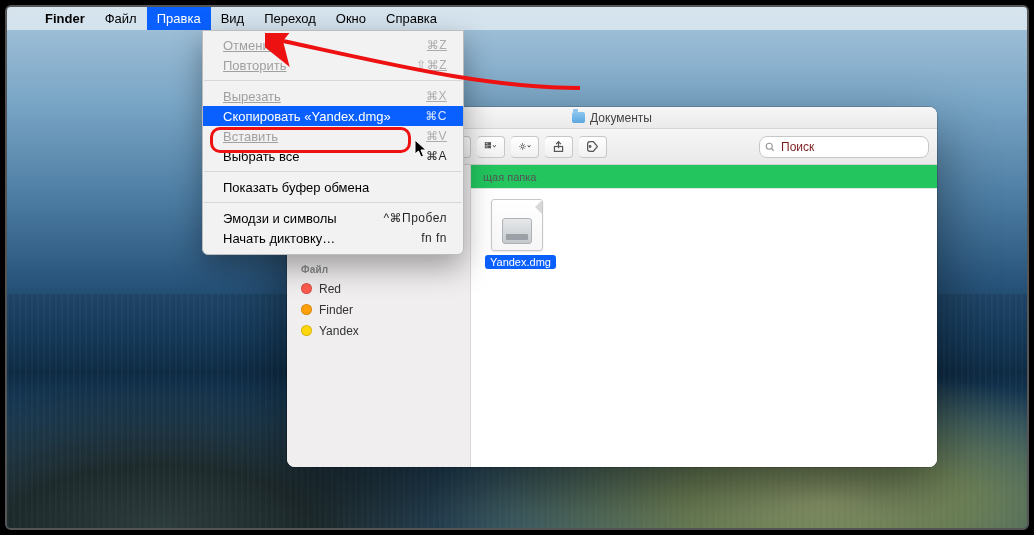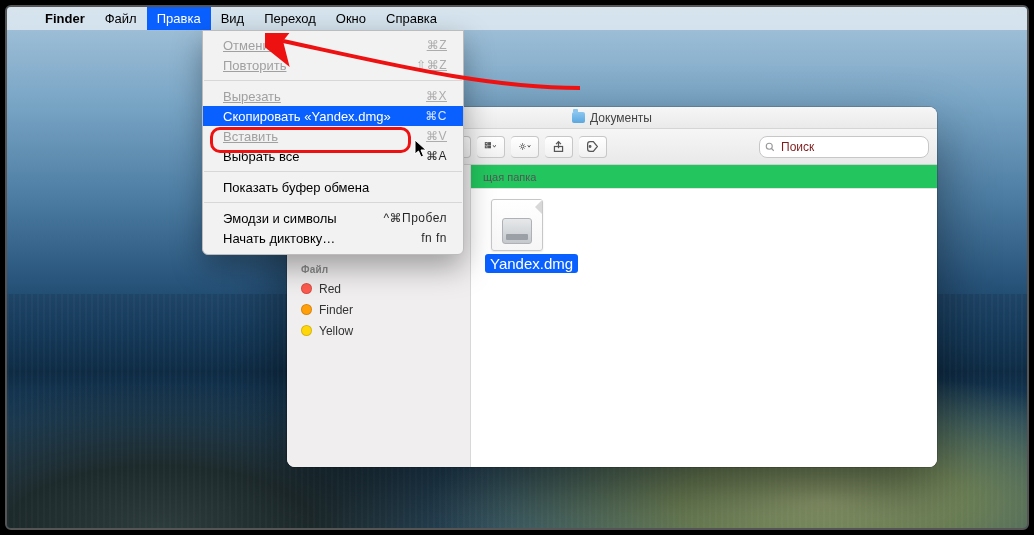--- a/index.html
+++ b/index.html
@@ -162,21 +162,21 @@
     width:52px;height:52px;margin:0 auto 3px auto;position:relative;
     background:linear-gradient(#fff,#f6f6f6);border:1px solid #c7c7c7;border-radius:3px;
     box-shadow:0 1px 2px rgba(0,0,0,.1);
   }
   .file .thumb::before{content:"";position:absolute;top:0;right:0;width:14px;height:14px;
     background:linear-gradient(135deg,#fff 48%, #d8d8d8 52%);clip-path:polygon(100% 0,100% 100%,0 0);}
   .file .thumb .disk{position:absolute;bottom:6px;left:50%;transform:translateX(-50%);width:30px;height:26px;
     background:linear-gradient(#e6e8ea,#c5c9cc);border-radius:3px;border:1px solid #aeb2b6;}
   .file .thumb .disk::after{content:"";position:absolute;bottom:3px;left:3px;right:3px;height:6px;background:#9aa0a5;border-radius:1px;}
   .file .name{
-    display:inline-block;background:#0a60ff;color:#fff;font-size:15px;
+    display:inline-block;background:#0a60ff;color:#fff;font-size:11px;
     padding:1px 5px;border-radius:3px;white-space:nowrap;
   }
 
   .cursor{position:absolute;z-index:300;pointer-events:none;}
 </style>
 </head>
 <body>
 
 <div class="inner-frame">
   <div class="wallpaper"></div>
@@ -366,21 +366,21 @@
         <div class="sb-item">
           <span class="tag-dot" style="background:#ff5b4f"></span>
           <span>Red</span>
         </div>
         <div class="sb-item">
           <span class="tag-dot" style="background:#ff9f0a"></span>
           <span>Finder</span>
         </div>
         <div class="sb-item">
           <span class="tag-dot" style="background:#ffd60a"></span>
-          <span>Yellow</span>
+          <span>Yandex</span>
         </div>
       </div>
 
       <div class="content">
         <div class="path-remnant">
           <span>щая папка</span>
         </div>
         <div class="file">
           <div class="thumb">
             <div class="disk"></div>

